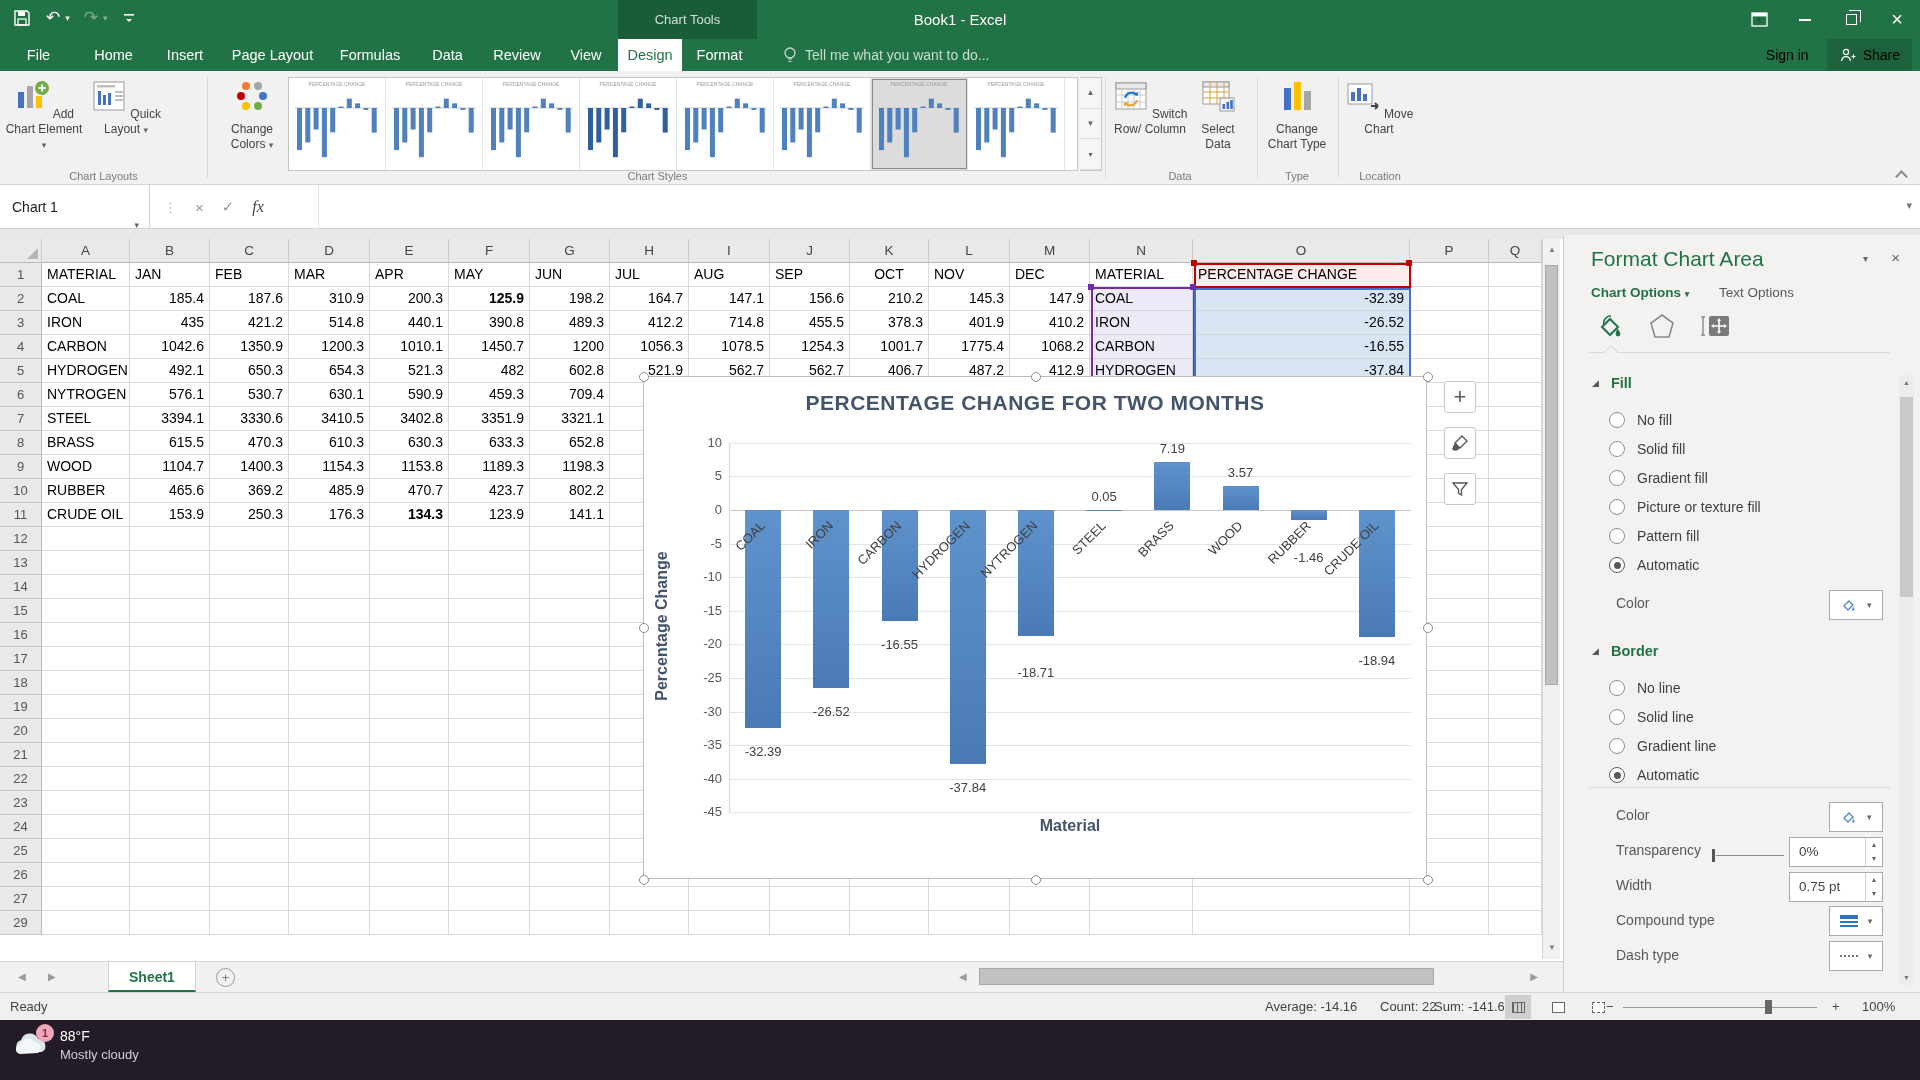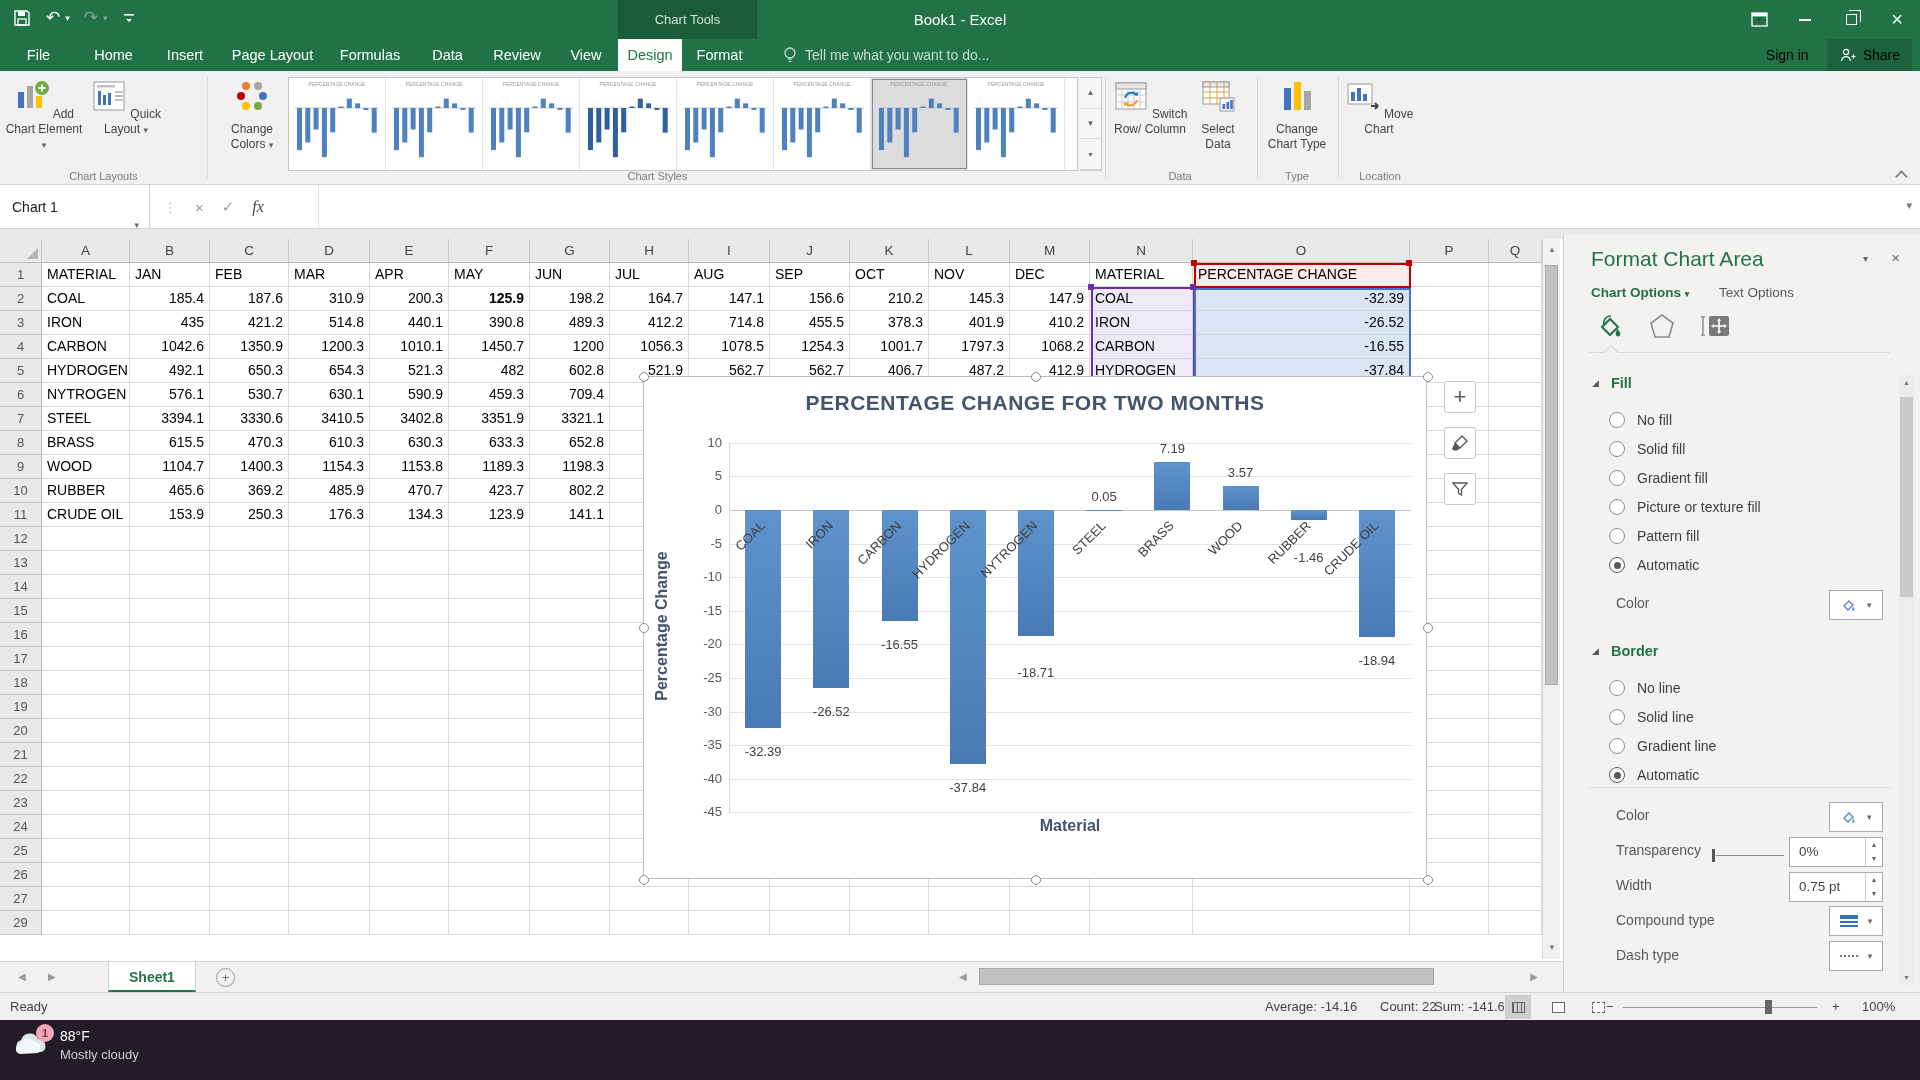--- a/index.html
+++ b/index.html
@@ -458,21 +458,21 @@
         <div class="gc" style="width: 88px;">MATERIAL</div>
         <div class="gc" style="width: 80px;">JAN</div>
         <div class="gc" style="width: 79px;">FEB</div>
         <div class="gc" style="width: 81px;">MAR</div>
         <div class="gc" style="width: 79px;">APR</div>
         <div class="gc" style="width: 81px;">MAY</div>
         <div class="gc" style="width: 80px;">JUN</div>
         <div class="gc" style="width: 79px;">JUL</div>
         <div class="gc" style="width: 81px;">AUG</div>
         <div class="gc" style="width: 80px;">SEP</div>
-        <div class="gc" style="width: 79px;">OCT</div>
+        <div class="gc" style="width: 79px; text-align: center;">OCT</div>
         <div class="gc" style="width: 81px;">NOV</div>
         <div class="gc" style="width: 80px;">DEC</div>
         <div class="gc" style="width: 103px;">MATERIAL</div>
         <div class="gc o1fill" style="width: 217px;">PERCENTAGE CHANGE</div>
         <div class="gc" style="width: 79px;"></div>
         <div class="gc" style="width: 53px;"></div>
       </div>
       <div class="grow">
         <div class="rh" style="width: 42px;">2</div>
         <div class="gc" style="width: 88px;">COAL</div>
@@ -519,21 +519,21 @@
         <div class="gc num" style="width: 80px;">1042.6</div>
         <div class="gc num" style="width: 79px;">1350.9</div>
         <div class="gc num" style="width: 81px;">1200.3</div>
         <div class="gc num" style="width: 79px;">1010.1</div>
         <div class="gc num" style="width: 81px;">1450.7</div>
         <div class="gc num" style="width: 80px;">1200</div>
         <div class="gc num" style="width: 79px;">1056.3</div>
         <div class="gc num" style="width: 81px;">1078.5</div>
         <div class="gc num" style="width: 80px;">1254.3</div>
         <div class="gc num" style="width: 79px;">1001.7</div>
-        <div class="gc num" style="width: 81px;">1797.3</div>
+        <div class="gc num" style="width: 81px;">1775.4</div>
         <div class="gc num" style="width: 80px;">1068.2</div>
         <div class="gc nfill" style="width: 103px;">CARBON</div>
         <div class="gc num ofill" style="width: 217px;">-16.55</div>
         <div class="gc" style="width: 79px;"></div>
         <div class="gc" style="width: 53px;"></div>
       </div>
       <div class="grow">
         <div class="rh" style="width: 42px;">5</div>
         <div class="gc" style="width: 88px;">HYDROGEN</div>
         <div class="gc num" style="width: 80px;">492.1</div>
@@ -652,21 +652,21 @@
         <div class="gc" style="width: 217px;"></div>
         <div class="gc" style="width: 79px;"></div>
         <div class="gc" style="width: 53px;"></div>
       </div>
       <div class="grow">
         <div class="rh" style="width: 42px;">11</div>
         <div class="gc" style="width: 88px;">CRUDE OIL</div>
         <div class="gc num" style="width: 80px;">153.9</div>
         <div class="gc num" style="width: 79px;">250.3</div>
         <div class="gc num" style="width: 81px;">176.3</div>
-        <div class="gc num" style="width: 79px;">134.3</div>
+        <div class="gc num" style="width: 79px; font-weight: bold;">134.3</div>
         <div class="gc num" style="width: 81px;">123.9</div>
         <div class="gc num" style="width: 80px;">141.1</div>
         <div class="gc" style="width: 79px;"></div>
         <div class="gc" style="width: 81px;"></div>
         <div class="gc" style="width: 80px;"></div>
         <div class="gc" style="width: 79px;"></div>
         <div class="gc" style="width: 81px;"></div>
         <div class="gc" style="width: 80px;"></div>
         <div class="gc" style="width: 103px;"></div>
         <div class="gc" style="width: 217px;"></div>

